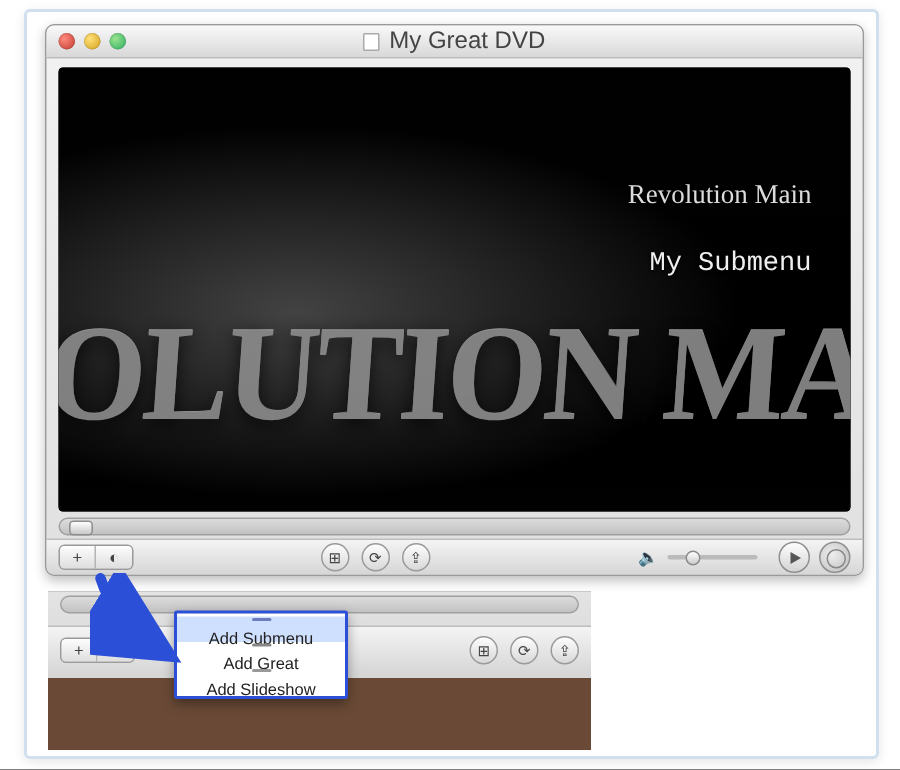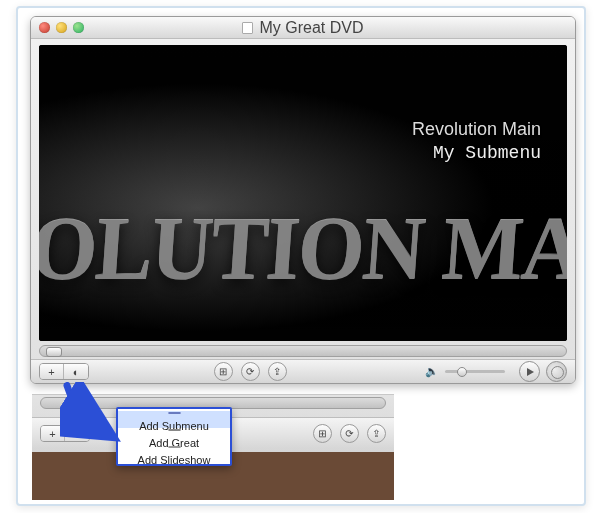--- a/index.html
+++ b/index.html
@@ -82,23 +82,23 @@
     white-space:nowrap;
     opacity:.9;
   }
   .menu-block{
     position:absolute;
     right:26px; top:74px;
     text-align:right;
     color:#e9e9e9;
   }
   .menu-title{
-    font-family: Liberation Sans, sans-serif;
+    font-family: Liberation Serif, serif;
     font-size:18px; color:#dcdcdc;
-    margin-bottom:3px;
+    margin-bottom:26px;
     text-shadow:0 1px 2px #000;
   }
   .menu-item{
     font-family: Liberation Mono, monospace;
     font-size:18px; color:#efefef;
     margin-bottom:12px;
     text-shadow:0 1px 2px #000;
   }
   .apple-logo{
     position:absolute; right:16px; bottom:14px;

